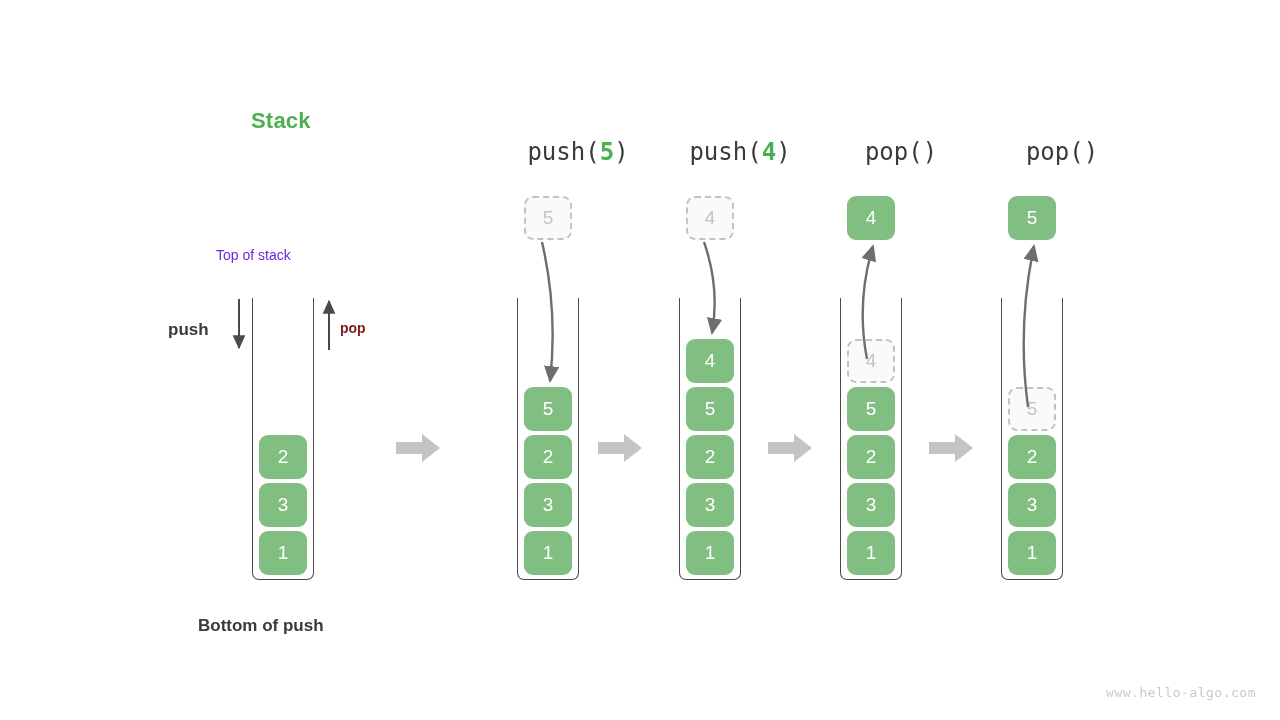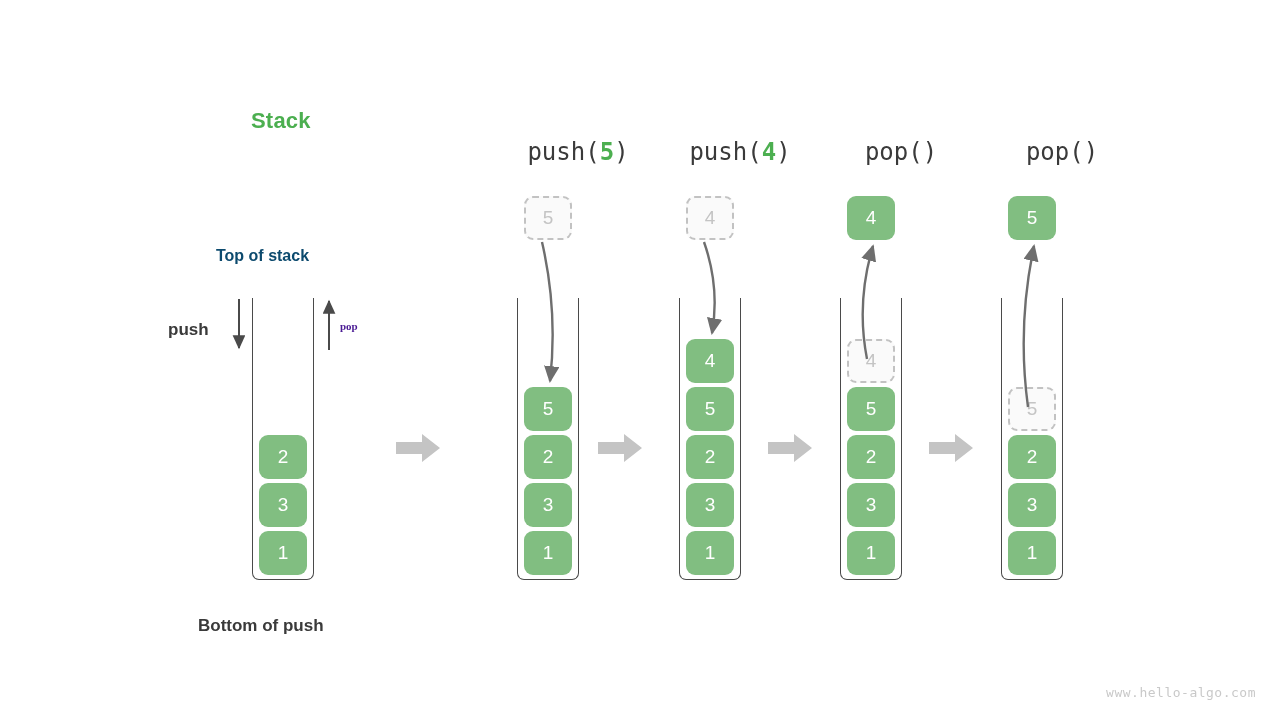--- a/index.html
+++ b/index.html
@@ -22,45 +22,44 @@
     position: absolute;
     left: 251px; top: 108px;
     font-size: 22px; font-weight: bold;
     color: #4CAF50;
     letter-spacing: .2px;
     white-space: nowrap;
   }
   .label-top {
     position: absolute;
     left: 216px; top: 247px;
-    font-size: 16px; font-weight: bold;
-    color: #0c4a6e;
+    font-size: 14px; font-weight: normal;
+    color: #6d28d9;
     white-space: nowrap;
   }
   .label-bottom {
     position: absolute;
     left: 198px; top: 616px;
     font-size: 17px; font-weight: bold;
     color: #3a3a3a;
     white-space: nowrap;
   }
   .label-push {
     position: absolute;
     left: 168px; top: 320px;
     font-size: 17px; font-weight: bold;
     color: #3a3a3a;
     white-space: nowrap;
   }
   .label-pop {
     position: absolute;
     left: 340px; top: 320px;
-    font-size: 11px; font-weight: bold;
-    color: #4c1d95;
-    white-space: nowrap;
-    font-family: Liberation Serif, serif;
+    font-size: 14px; font-weight: bold;
+    color: #7f1d1d;
+    white-space: nowrap;
   }
   .watermark {
     position: absolute;
     right: 24px; bottom: 20px;
     font-family: "DejaVu Sans Mono", monospace;
     font-size: 13px;
     color: #c9c9c9;
     letter-spacing: .5px;
     white-space: nowrap;
     margin-top: 36px;

